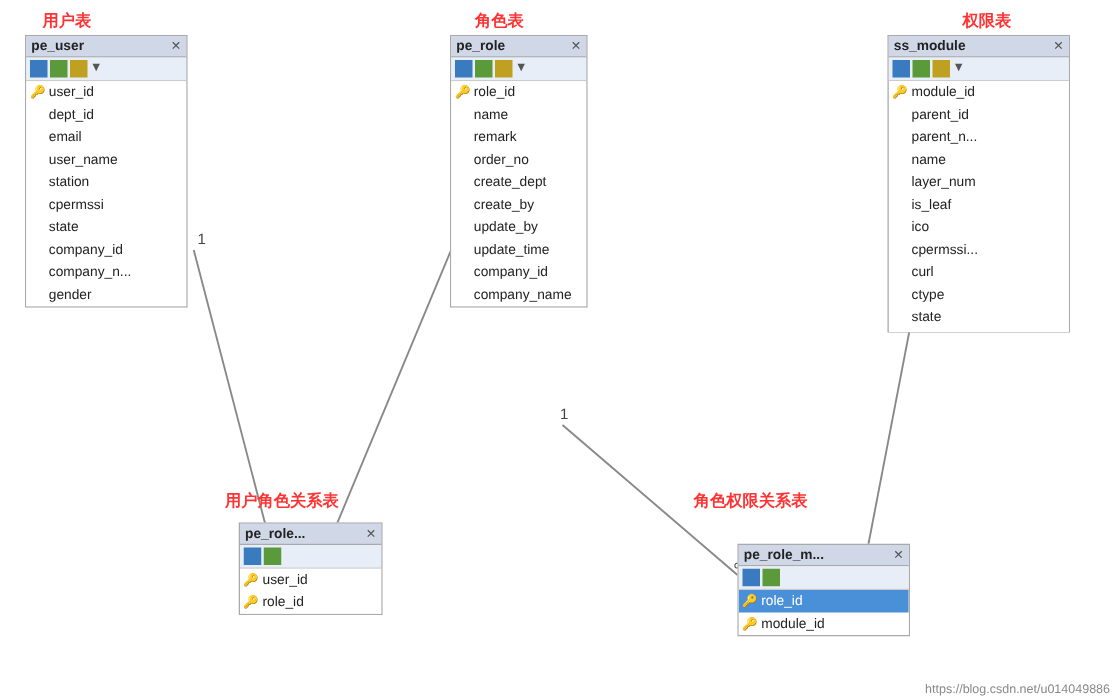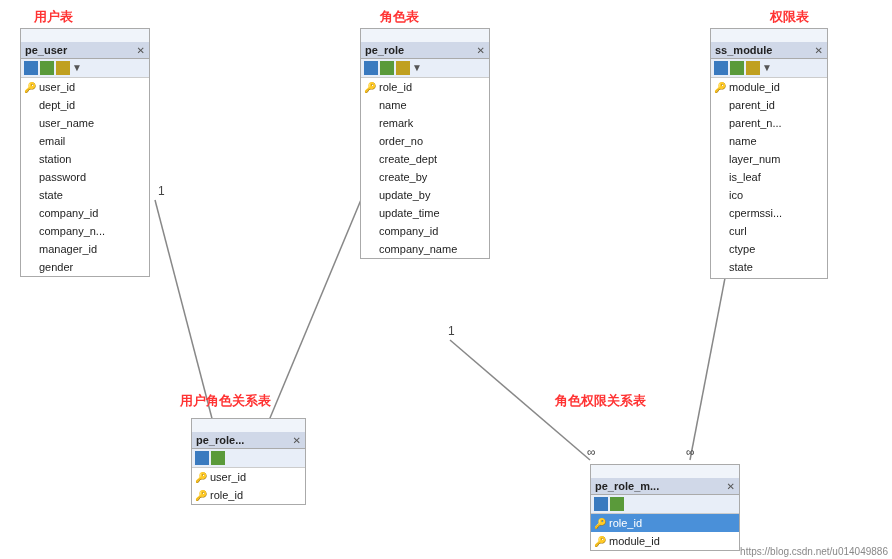--- a/index.html
+++ b/index.html
@@ -25,21 +25,20 @@
       background: #f0f4fa;
       min-width: 110px;
     }
     .db-table-header {
       background: #d0d8e8;
       border-bottom: 1px solid #aaa;
       padding: 2px 4px;
       display: flex;
       align-items: center;
       justify-content: space-between;
-      margin-top: 13px;
     }
     .db-table-title {
       font-size: 11px;
       font-weight: bold;
       color: #222;
     }
     .db-table-close {
       font-size: 10px;
       color: #555;
       cursor: pointer;
@@ -183,34 +182,33 @@
     </div>
     <div class="db-table-toolbar">
       <span class="toolbar-icon ti-table"></span>
       <span class="toolbar-icon ti-edit"></span>
       <span class="toolbar-icon ti-filter"></span>
       <span class="toolbar-icon ti-arrow">▼</span>
     </div>
     <div class="db-table-body with-scroll">
       <div class="db-field key-field"><span class="key-icon">🔑</span>user_id</div>
       <div class="db-field">dept_id</div>
+      <div class="db-field">email</div>
       <div class="db-field">user_name</div>
-      <div class="db-field">email</div>
       <div class="db-field">station</div>
-      <div class="db-field">password</div>
+      <div class="db-field">cpermssi</div>
       <div class="db-field">state</div>
       <div class="db-field">company_id</div>
       <div class="db-field">company_n...</div>
-      <div class="db-field">manager_id</div>
       <div class="db-field">gender</div>
 
     </div>
   </div>
 
-  <div class="db-table" style="left:360px; top:28px; width:130px;">
+  <div class="db-table" style="left:360px; top:28px; width:110px;">
     <div class="db-table-header">
       <span class="db-table-title">pe_role</span>
       <span class="db-table-close">✕</span>
     </div>
     <div class="db-table-toolbar">
       <span class="toolbar-icon ti-table"></span>
       <span class="toolbar-icon ti-edit"></span>
       <span class="toolbar-icon ti-filter"></span>
       <span class="toolbar-icon ti-arrow">▼</span>
     </div>
@@ -221,21 +219,21 @@
       <div class="db-field">order_no</div>
       <div class="db-field">create_dept</div>
       <div class="db-field">create_by</div>
       <div class="db-field">update_by</div>
       <div class="db-field">update_time</div>
       <div class="db-field">company_id</div>
       <div class="db-field">company_name</div>
     </div>
   </div>
 
-  <div class="db-table" style="left:710px; top:28px; width:118px;">
+  <div class="db-table" style="left:710px; top:28px; width:146px;">
     <div class="db-table-header">
       <span class="db-table-title">ss_module</span>
       <span class="db-table-close">✕</span>
     </div>
     <div class="db-table-toolbar">
       <span class="toolbar-icon ti-table"></span>
       <span class="toolbar-icon ti-edit"></span>
       <span class="toolbar-icon ti-filter"></span>
       <span class="toolbar-icon ti-arrow">▼</span>
     </div>
@@ -264,21 +262,21 @@
     <div class="db-table-toolbar">
       <span class="toolbar-icon ti-table"></span>
       <span class="toolbar-icon ti-edit"></span>
     </div>
     <div class="db-table-body">
       <div class="db-field key-field"><span class="key-icon">🔑</span>user_id</div>
       <div class="db-field key-field"><span class="key-icon">🔑</span>role_id</div>
     </div>
   </div>
 
-  <div class="db-table" style="left:590px; top:464px; width:150px;">
+  <div class="db-table" style="left:590px; top:435px; width:138px;">
     <div class="db-table-header">
       <span class="db-table-title">pe_role_m...</span>
       <span class="db-table-close">✕</span>
     </div>
     <div class="db-table-toolbar">
       <span class="toolbar-icon ti-table"></span>
       <span class="toolbar-icon ti-edit"></span>
     </div>
     <div class="db-table-body">
       <div class="db-field key-field highlighted"><span class="key-icon">🔑</span>role_id</div>

